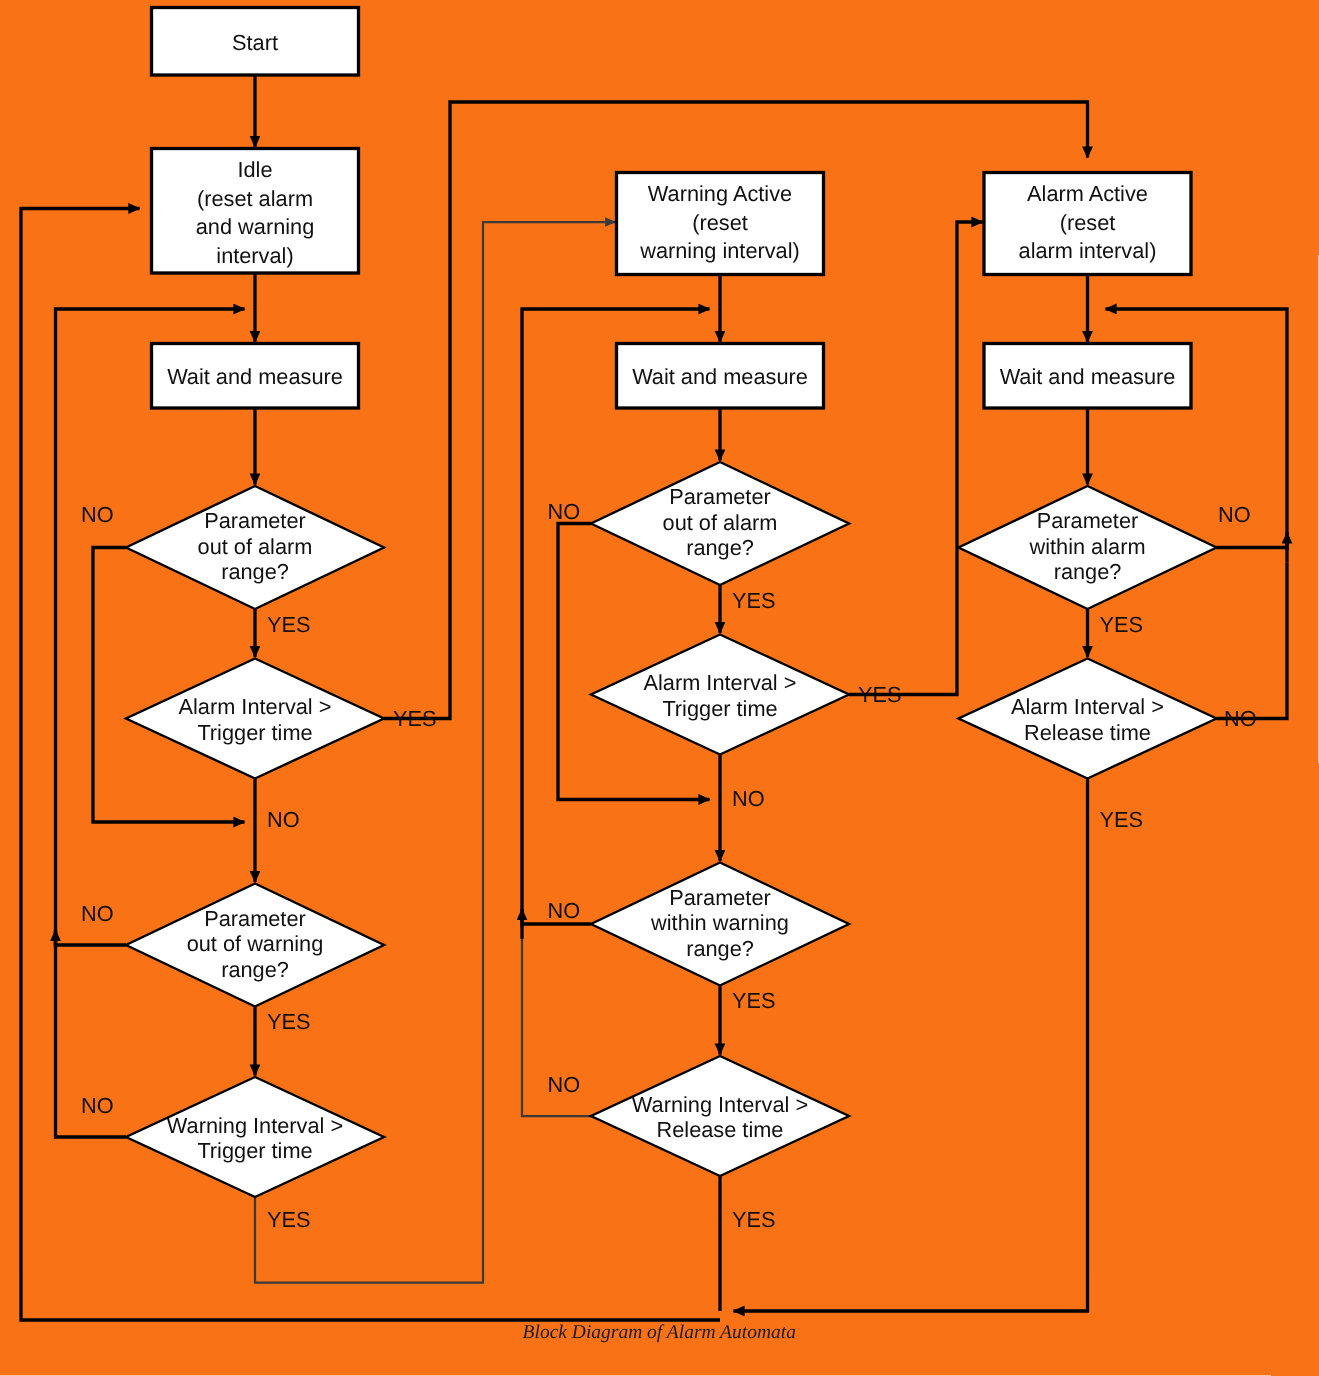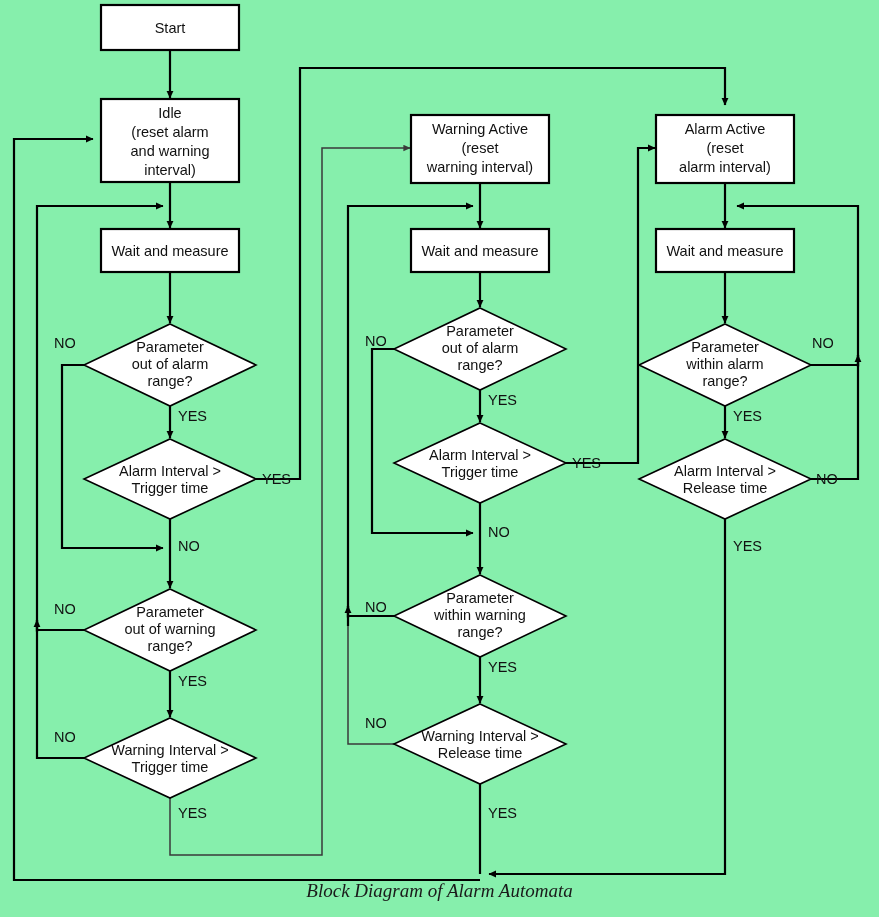--- a/index.html
+++ b/index.html
@@ -1,23 +1,23 @@
 <!DOCTYPE html>
 <html><head>
 <meta charset="utf-8">
 <style>
   html, body { margin:0; padding:0; background:#ffffff; }
   body { width:879px; height:917px; font-family:"Liberation Sans", sans-serif; }
-  #stage { position:relative; width:879px; height:917px; overflow:hidden; background:#86efac; }
+  #stage { position:relative; width:879px; height:917px; overflow:hidden; background:#f97316; }
   svg { position:absolute; top:0; left:0; }
   .node-txt { font-family:"Liberation Sans", sans-serif; font-size:14.5px; fill:#111111; }
   .edge-lbl { font-family:"Liberation Sans", sans-serif; font-size:14.5px; fill:#111111; }
   .caption {
     position:absolute; left:0; top:880px; width:879px; text-align:center;
-    font-family:"Liberation Serif", serif; font-style:italic; font-size:19px; color:#1a1a1a;
+    font-family:"Liberation Serif", serif; font-style:italic; font-size:13px; color:#1a1a1a;
   }
   .shape { fill:#ffffff; stroke:#000000; stroke-width:2.2; }
   .shape-thin { fill:#ffffff; stroke:#000000; stroke-width:1.6; }
   .ln { stroke:#000000; stroke-width:2.2; fill:none; stroke-linecap:butt; }
   .ln-thin { stroke:#3a3a3a; stroke-width:1.5; fill:none; }
 </style>
 </head>
 <body>
 
 <div id="stage">

